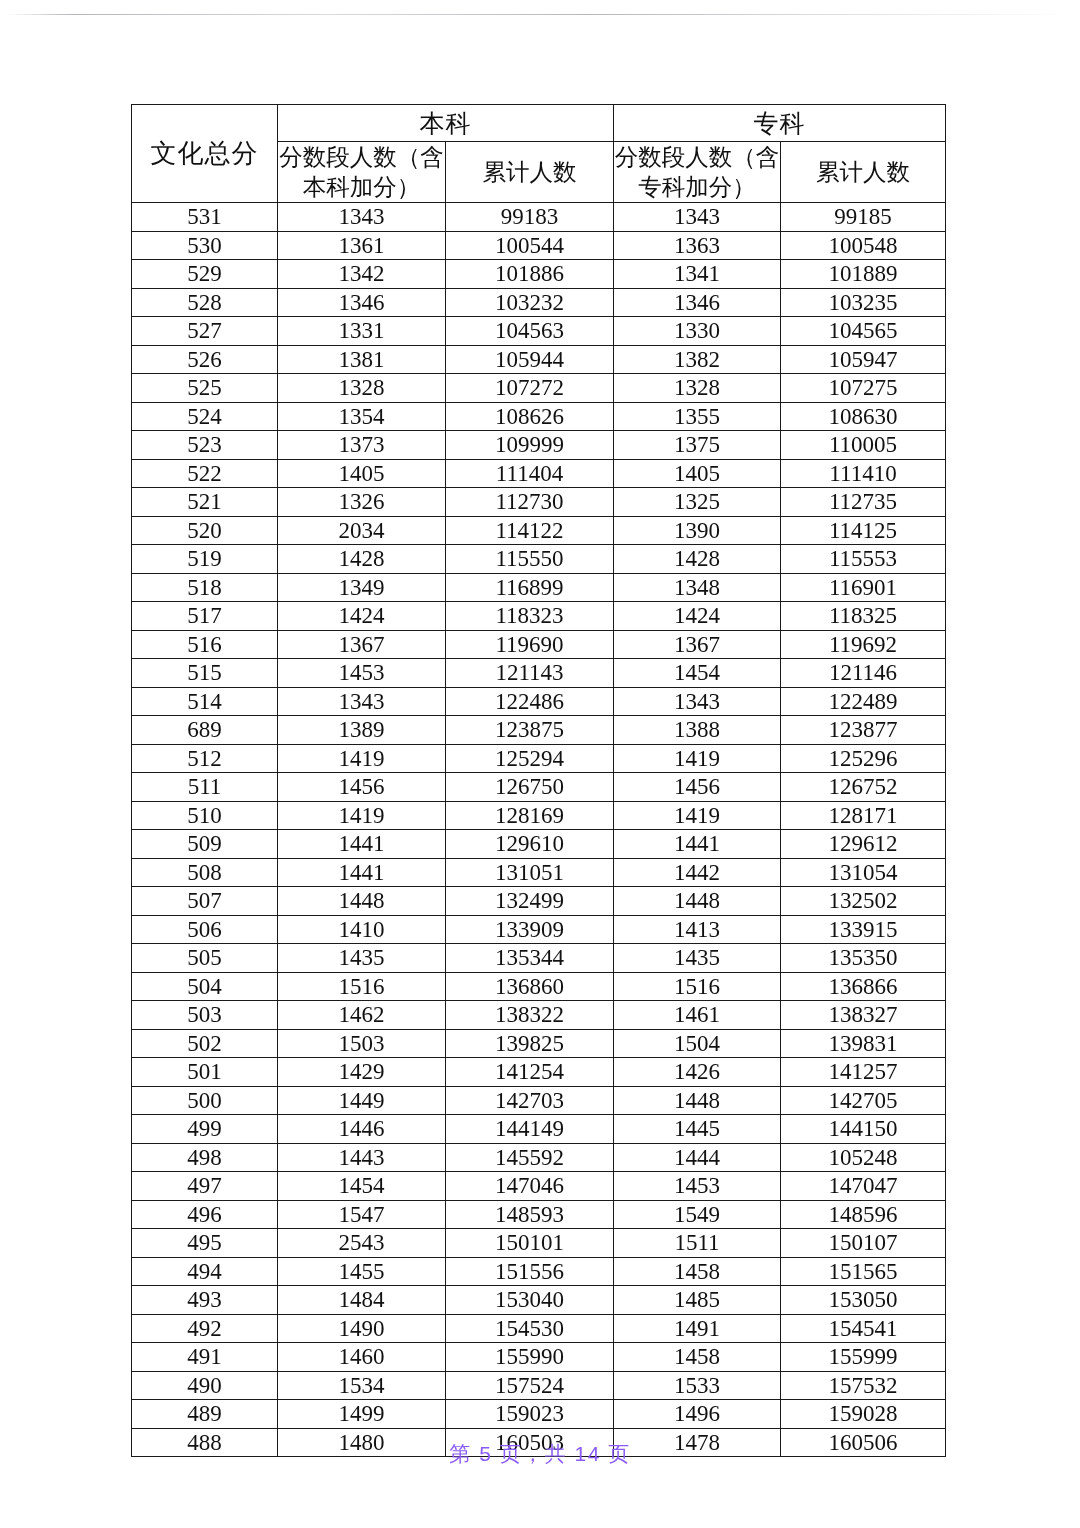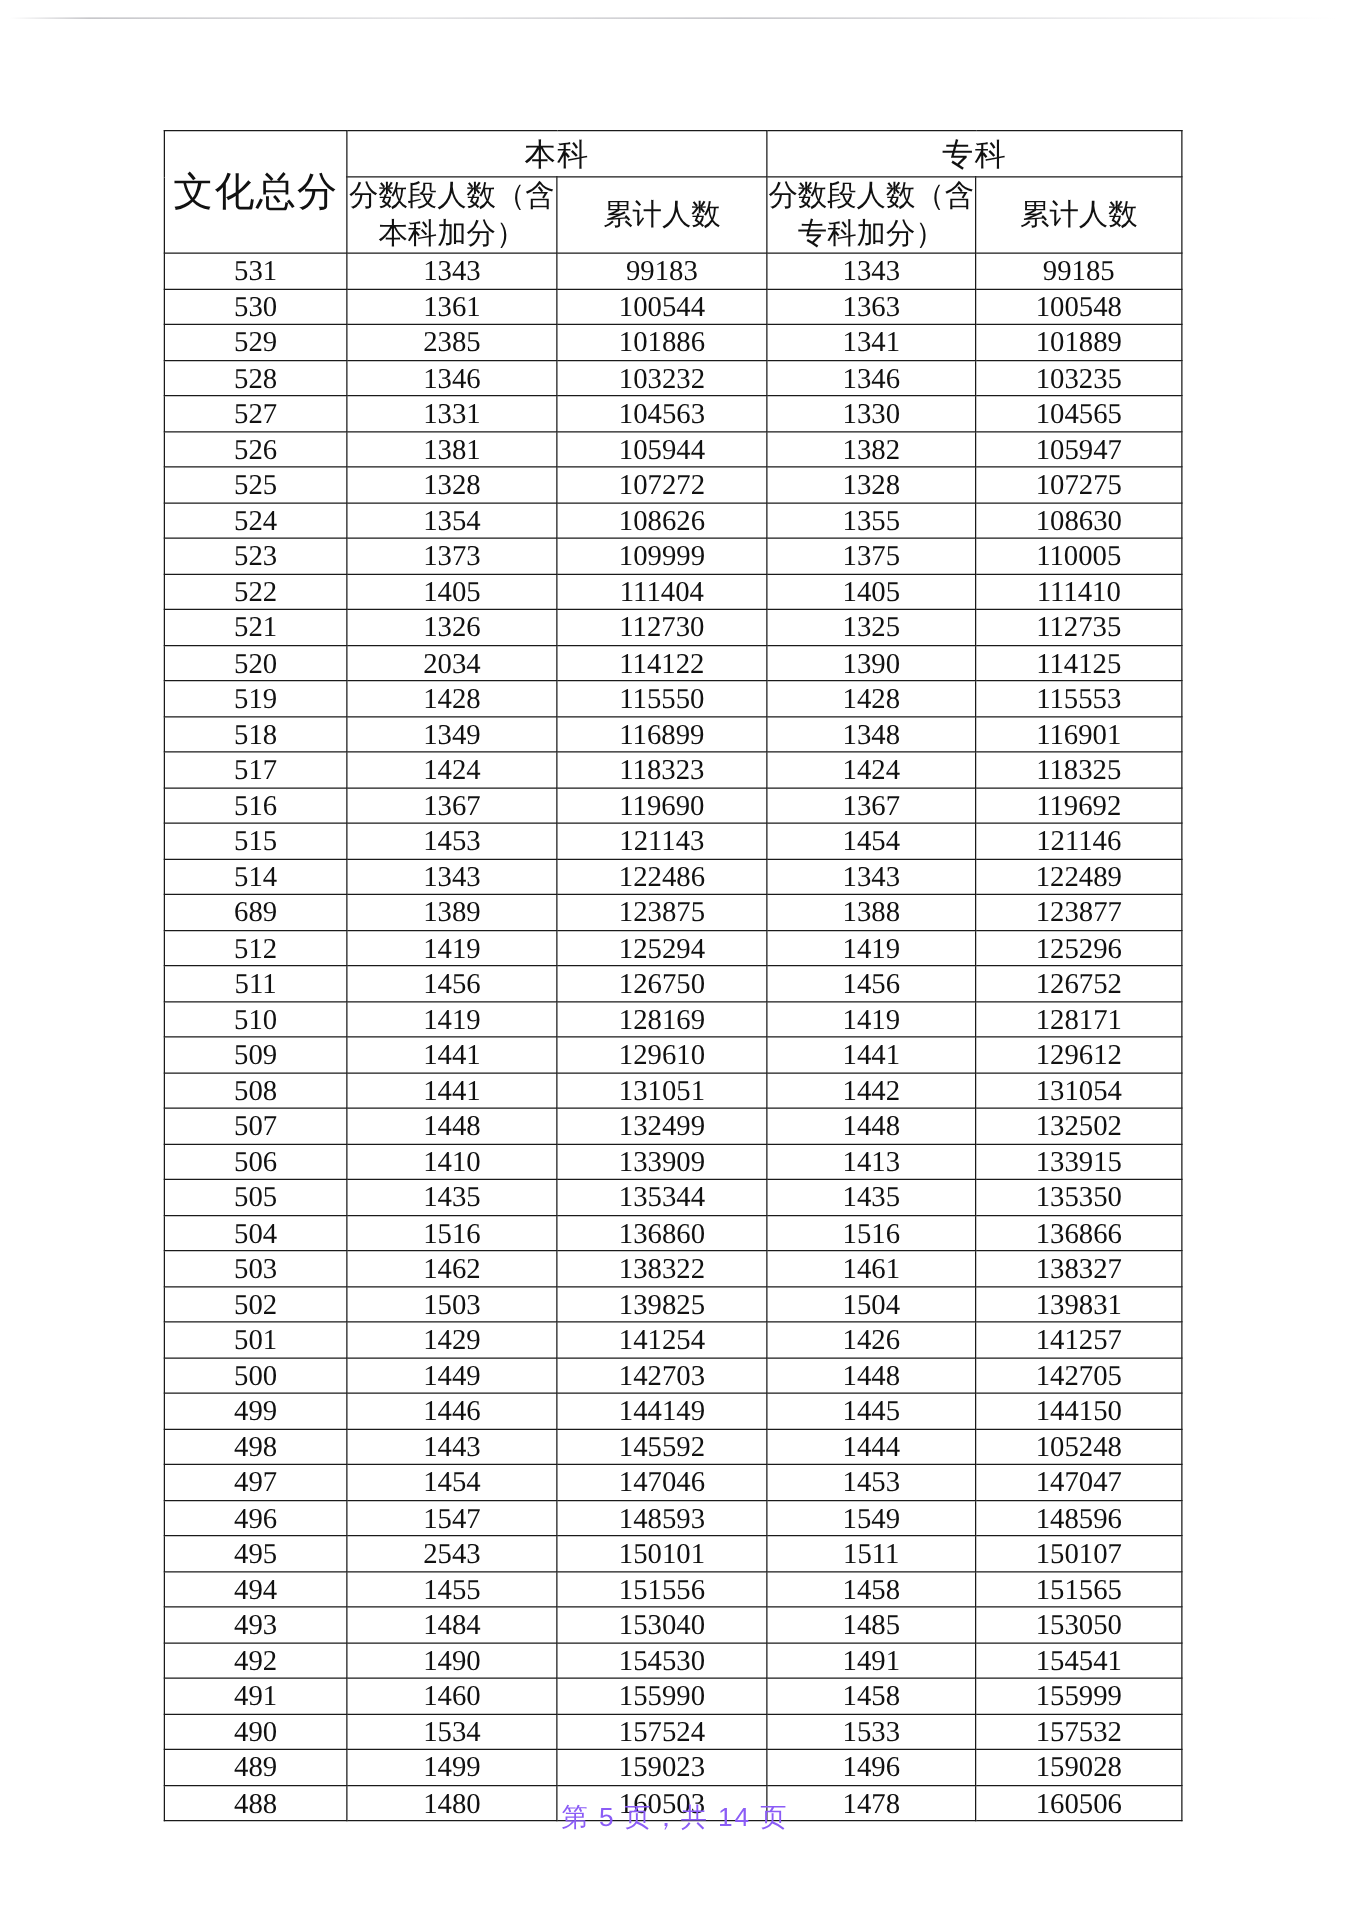--- a/index.html
+++ b/index.html
@@ -77,21 +77,21 @@
   }
 
   .hdr-sub {
     height: 56px;
     font-size: 23.5px;
     line-height: 30px;
     padding: 0 6px;
   }
 
   .hdr-score {
-    font-size: 32px;
+    font-size: 26px;
     letter-spacing: 1px;
   }
 
   tbody td {
     height: 27.5px;
     font-size: 23px;
     line-height: 27.5px;
     font-family: "Liberation Serif", "DejaVu Serif", serif;
   }
 
@@ -146,21 +146,21 @@
           </tr>
           <tr>
             <td>530</td>
             <td>1361</td>
             <td>100544</td>
             <td>1363</td>
             <td>100548</td>
           </tr>
           <tr>
             <td>529</td>
-            <td>2385</td>
+            <td>1342</td>
             <td>101886</td>
             <td>1341</td>
             <td>101889</td>
           </tr>
           <tr>
             <td>528</td>
             <td>1346</td>
             <td>103232</td>
             <td>1346</td>
             <td>103235</td>

